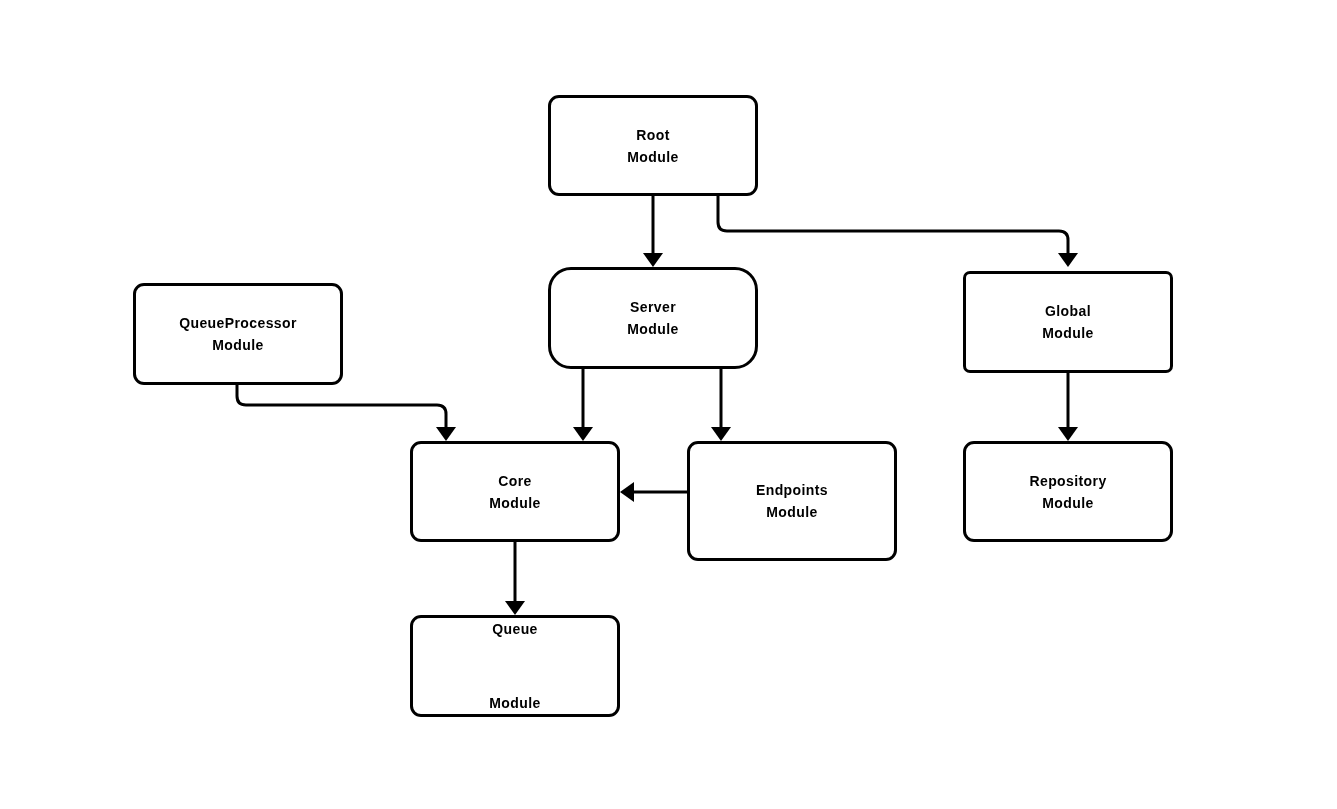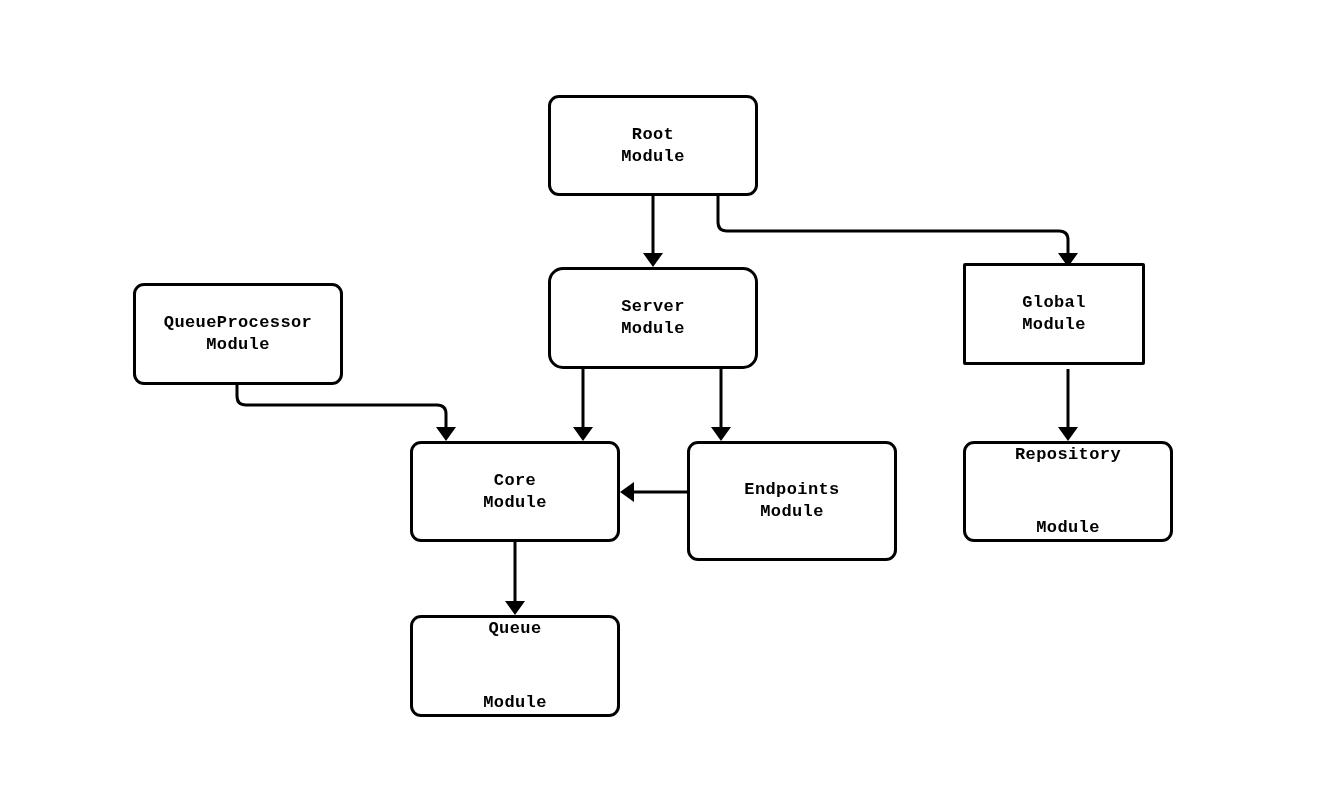--- a/index.html
+++ b/index.html
@@ -33,22 +33,22 @@
     background: #ffffff;
     border: 3px solid #000000;
     border-radius: 11px;
     display: flex;
     flex-direction: column;
     align-items: center;
     justify-content: center;
     z-index: 2;
   }
   .node-line {
-    font-family: Liberation Mono, monospace;
-    font-size: 17px;
+    font-family: Liberation Sans, sans-serif;
+    font-size: 14px;
     font-weight: bold;
     line-height: 22px;
     color: #000000;
     letter-spacing: 0.4px;
     white-space: pre;
     text-align: center;
   }
 </style>
 </head>
 <body>
@@ -76,37 +76,37 @@
 
   <div id="node-layer">
       <div class="node" style="left: 548px; top: 95px; width: 210px; height: 101px; border-color: rgb(0, 0, 0); border-width: 3px; border-radius: 11px;">
         <div class="node-line">Root</div>
         <div class="node-line">Module</div>
       </div>
       <div class="node" style="left: 133px; top: 267px; width: 210px; height: 102px; border-color: rgb(0, 0, 0); border-width: 3px; border-radius: 11px; margin-top: 16px;">
         <div class="node-line">QueueProcessor</div>
         <div class="node-line">Module</div>
       </div>
-      <div class="node" style="left: 548px; top: 267px; width: 210px; height: 102px; border-color: rgb(0, 0, 0); border-width: 3px; border-radius: 15px;">
+      <div class="node" style="left: 548px; top: 267px; width: 210px; height: 102px; border-color: rgb(0, 0, 0); border-width: 3px; border-radius: 23px;">
         <div class="node-line">Server</div>
         <div class="node-line">Module</div>
       </div>
-      <div class="node" style="left: 963px; top: 263px; width: 182px; height: 102px; border-color: rgb(0, 0, 0); border-width: 3px; border-radius: 2px;">
+      <div class="node" style="left: 963px; top: 271px; width: 210px; height: 102px; border-color: rgb(0, 0, 0); border-width: 3px; border-radius: 7px;">
         <div class="node-line">Global</div>
         <div class="node-line">Module</div>
       </div>
       <div class="node" style="left: 410px; top: 441px; width: 210px; height: 101px; border-color: rgb(0, 0, 0); border-width: 3px; border-radius: 11px;">
         <div class="node-line">Core</div>
         <div class="node-line">Module</div>
       </div>
       <div class="node" style="left: 687px; top: 441px; width: 210px; height: 120px; border-color: rgb(0, 0, 0); border-width: 3px; border-radius: 11px;">
         <div class="node-line">Endpoints</div>
         <div class="node-line">Module</div>
       </div>
-      <div class="node" style="left: 963px; top: 441px; width: 210px; height: 101px; border-color: rgb(0, 0, 0); border-width: 3px; border-radius: 11px; justify-content: space-between;">
+      <div class="node" style="left: 963px; top: 441px; width: 210px; height: 101px; border-color: rgb(0, 0, 0); border-width: 3px; border-radius: 11px;">
         <div class="node-line">Repository</div>
         <div class="node-line">Module</div>
       </div>
       <div class="node" style="left: 410px; top: 615px; width: 210px; height: 102px; border-color: rgb(0, 0, 0); border-width: 3px; border-radius: 11px; justify-content: space-between;">
         <div class="node-line">Queue</div>
         <div class="node-line">Module</div>
       </div>
     </div>
 
 </div>

